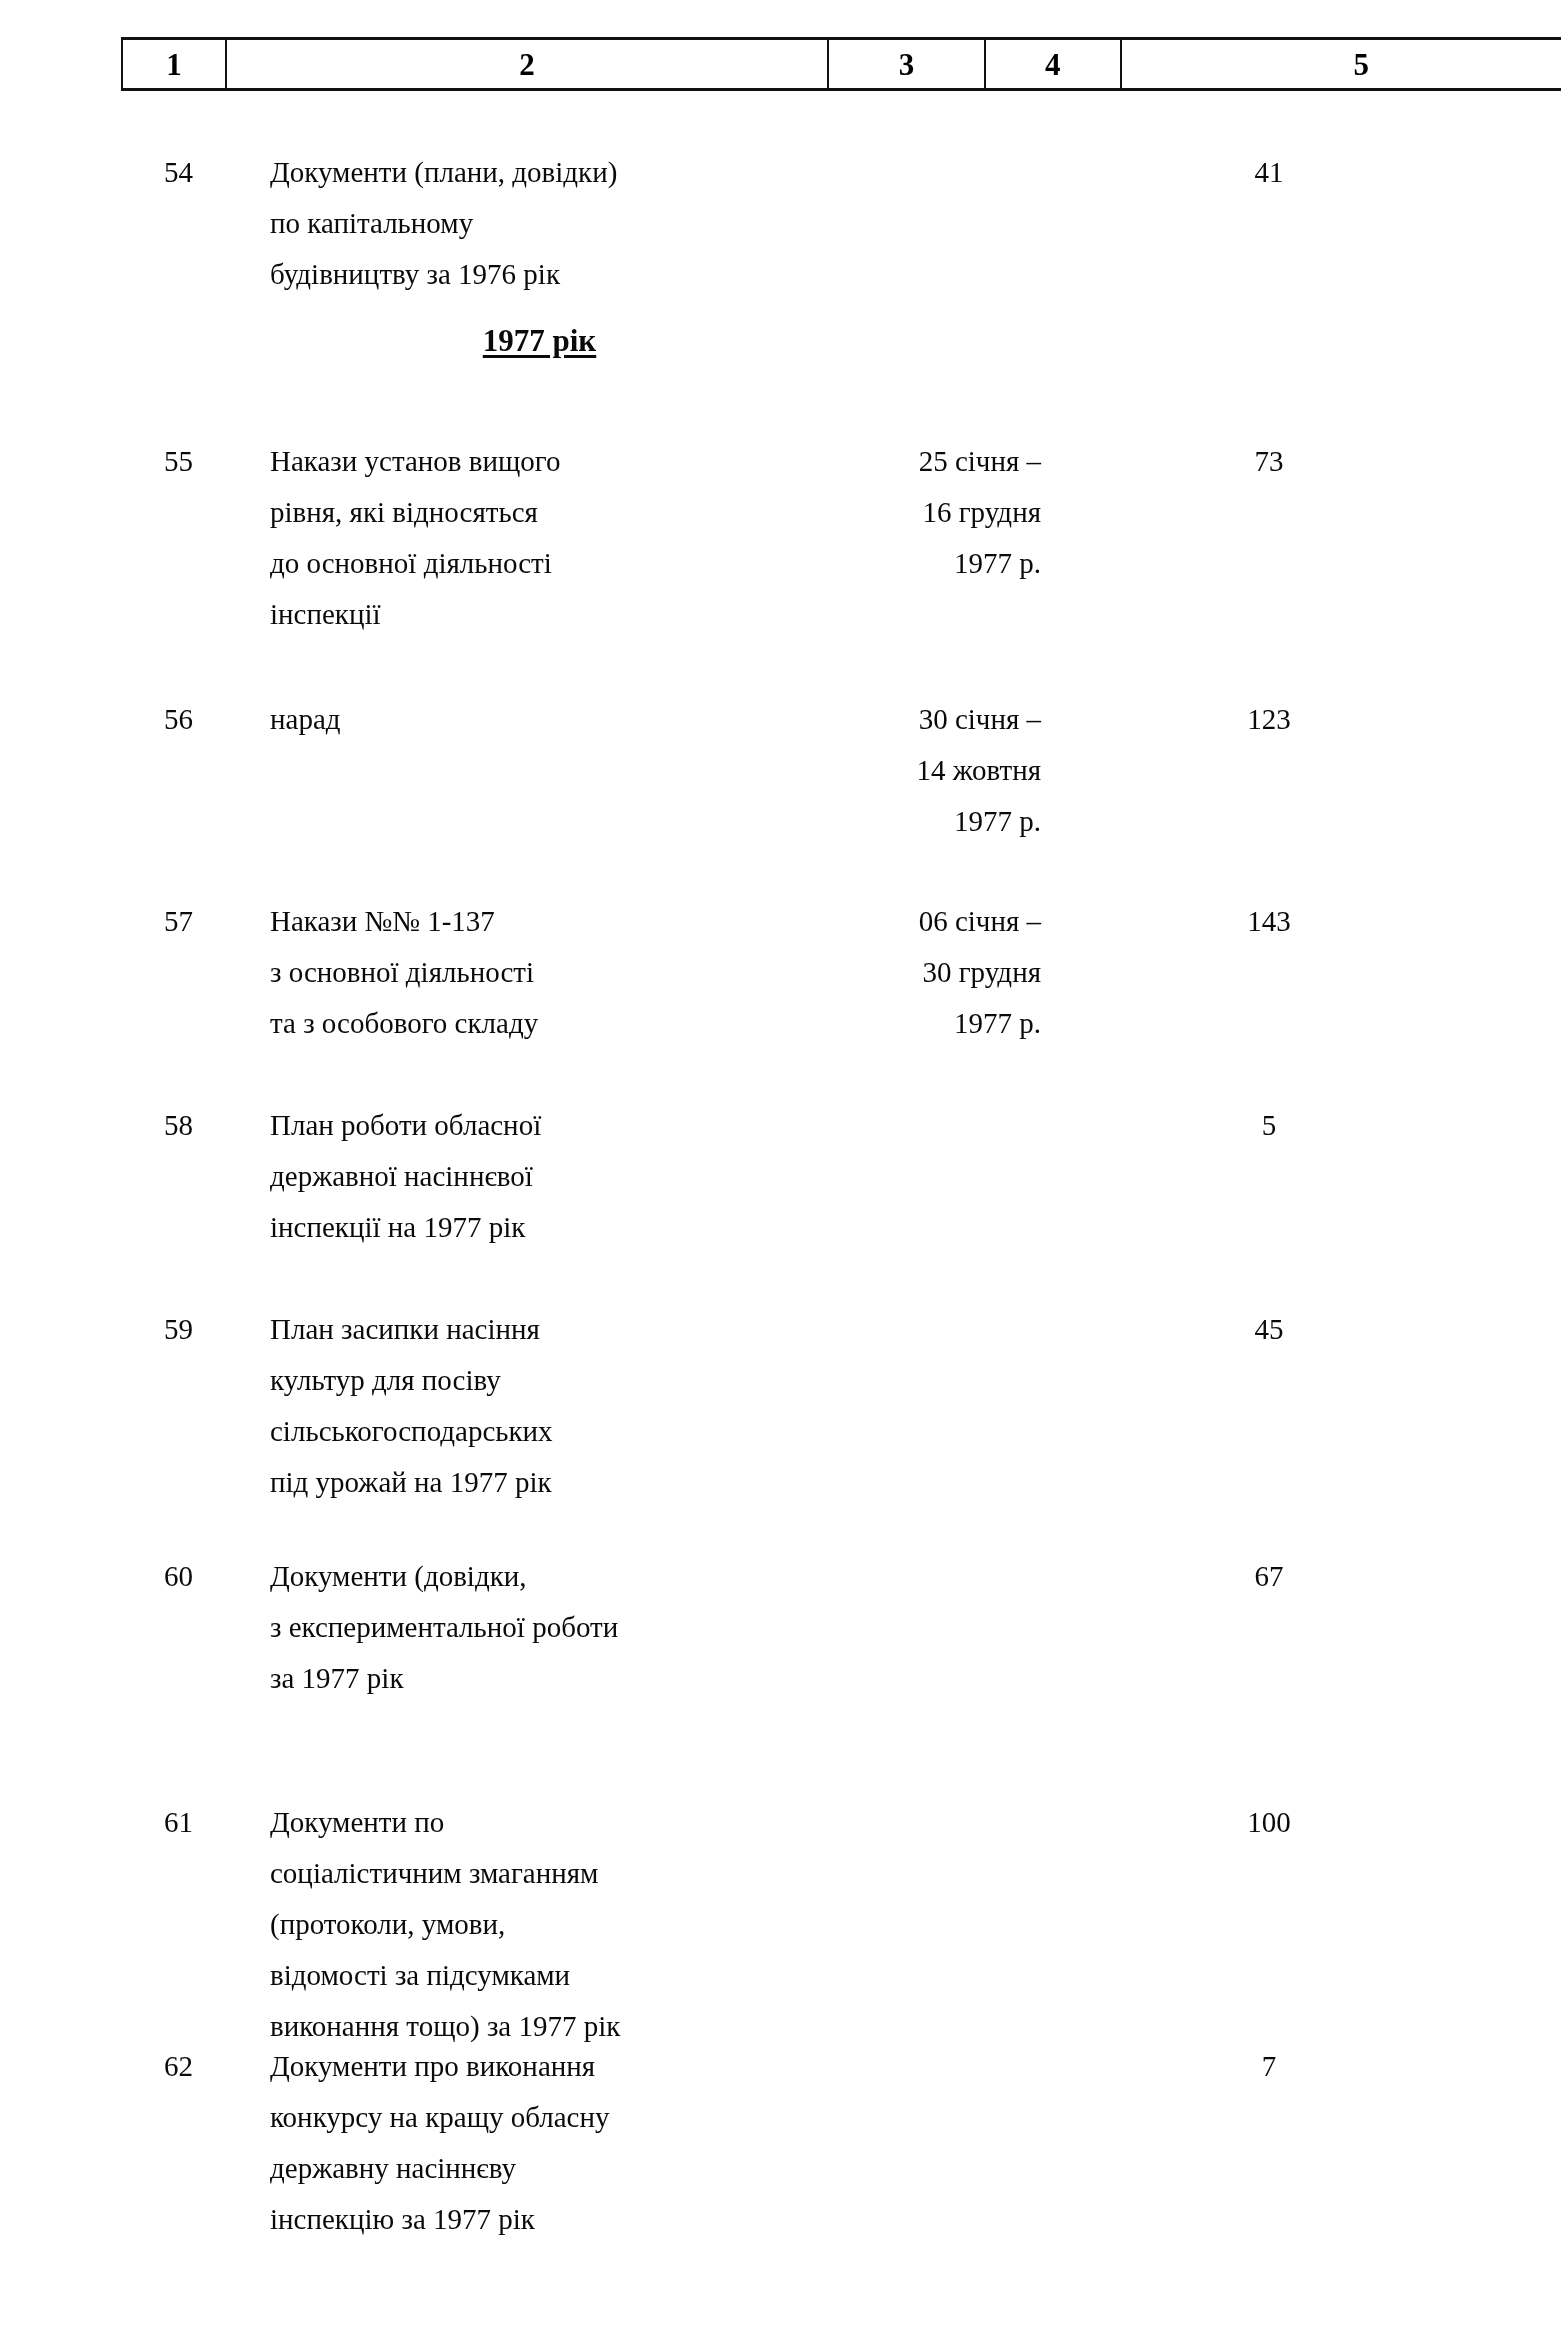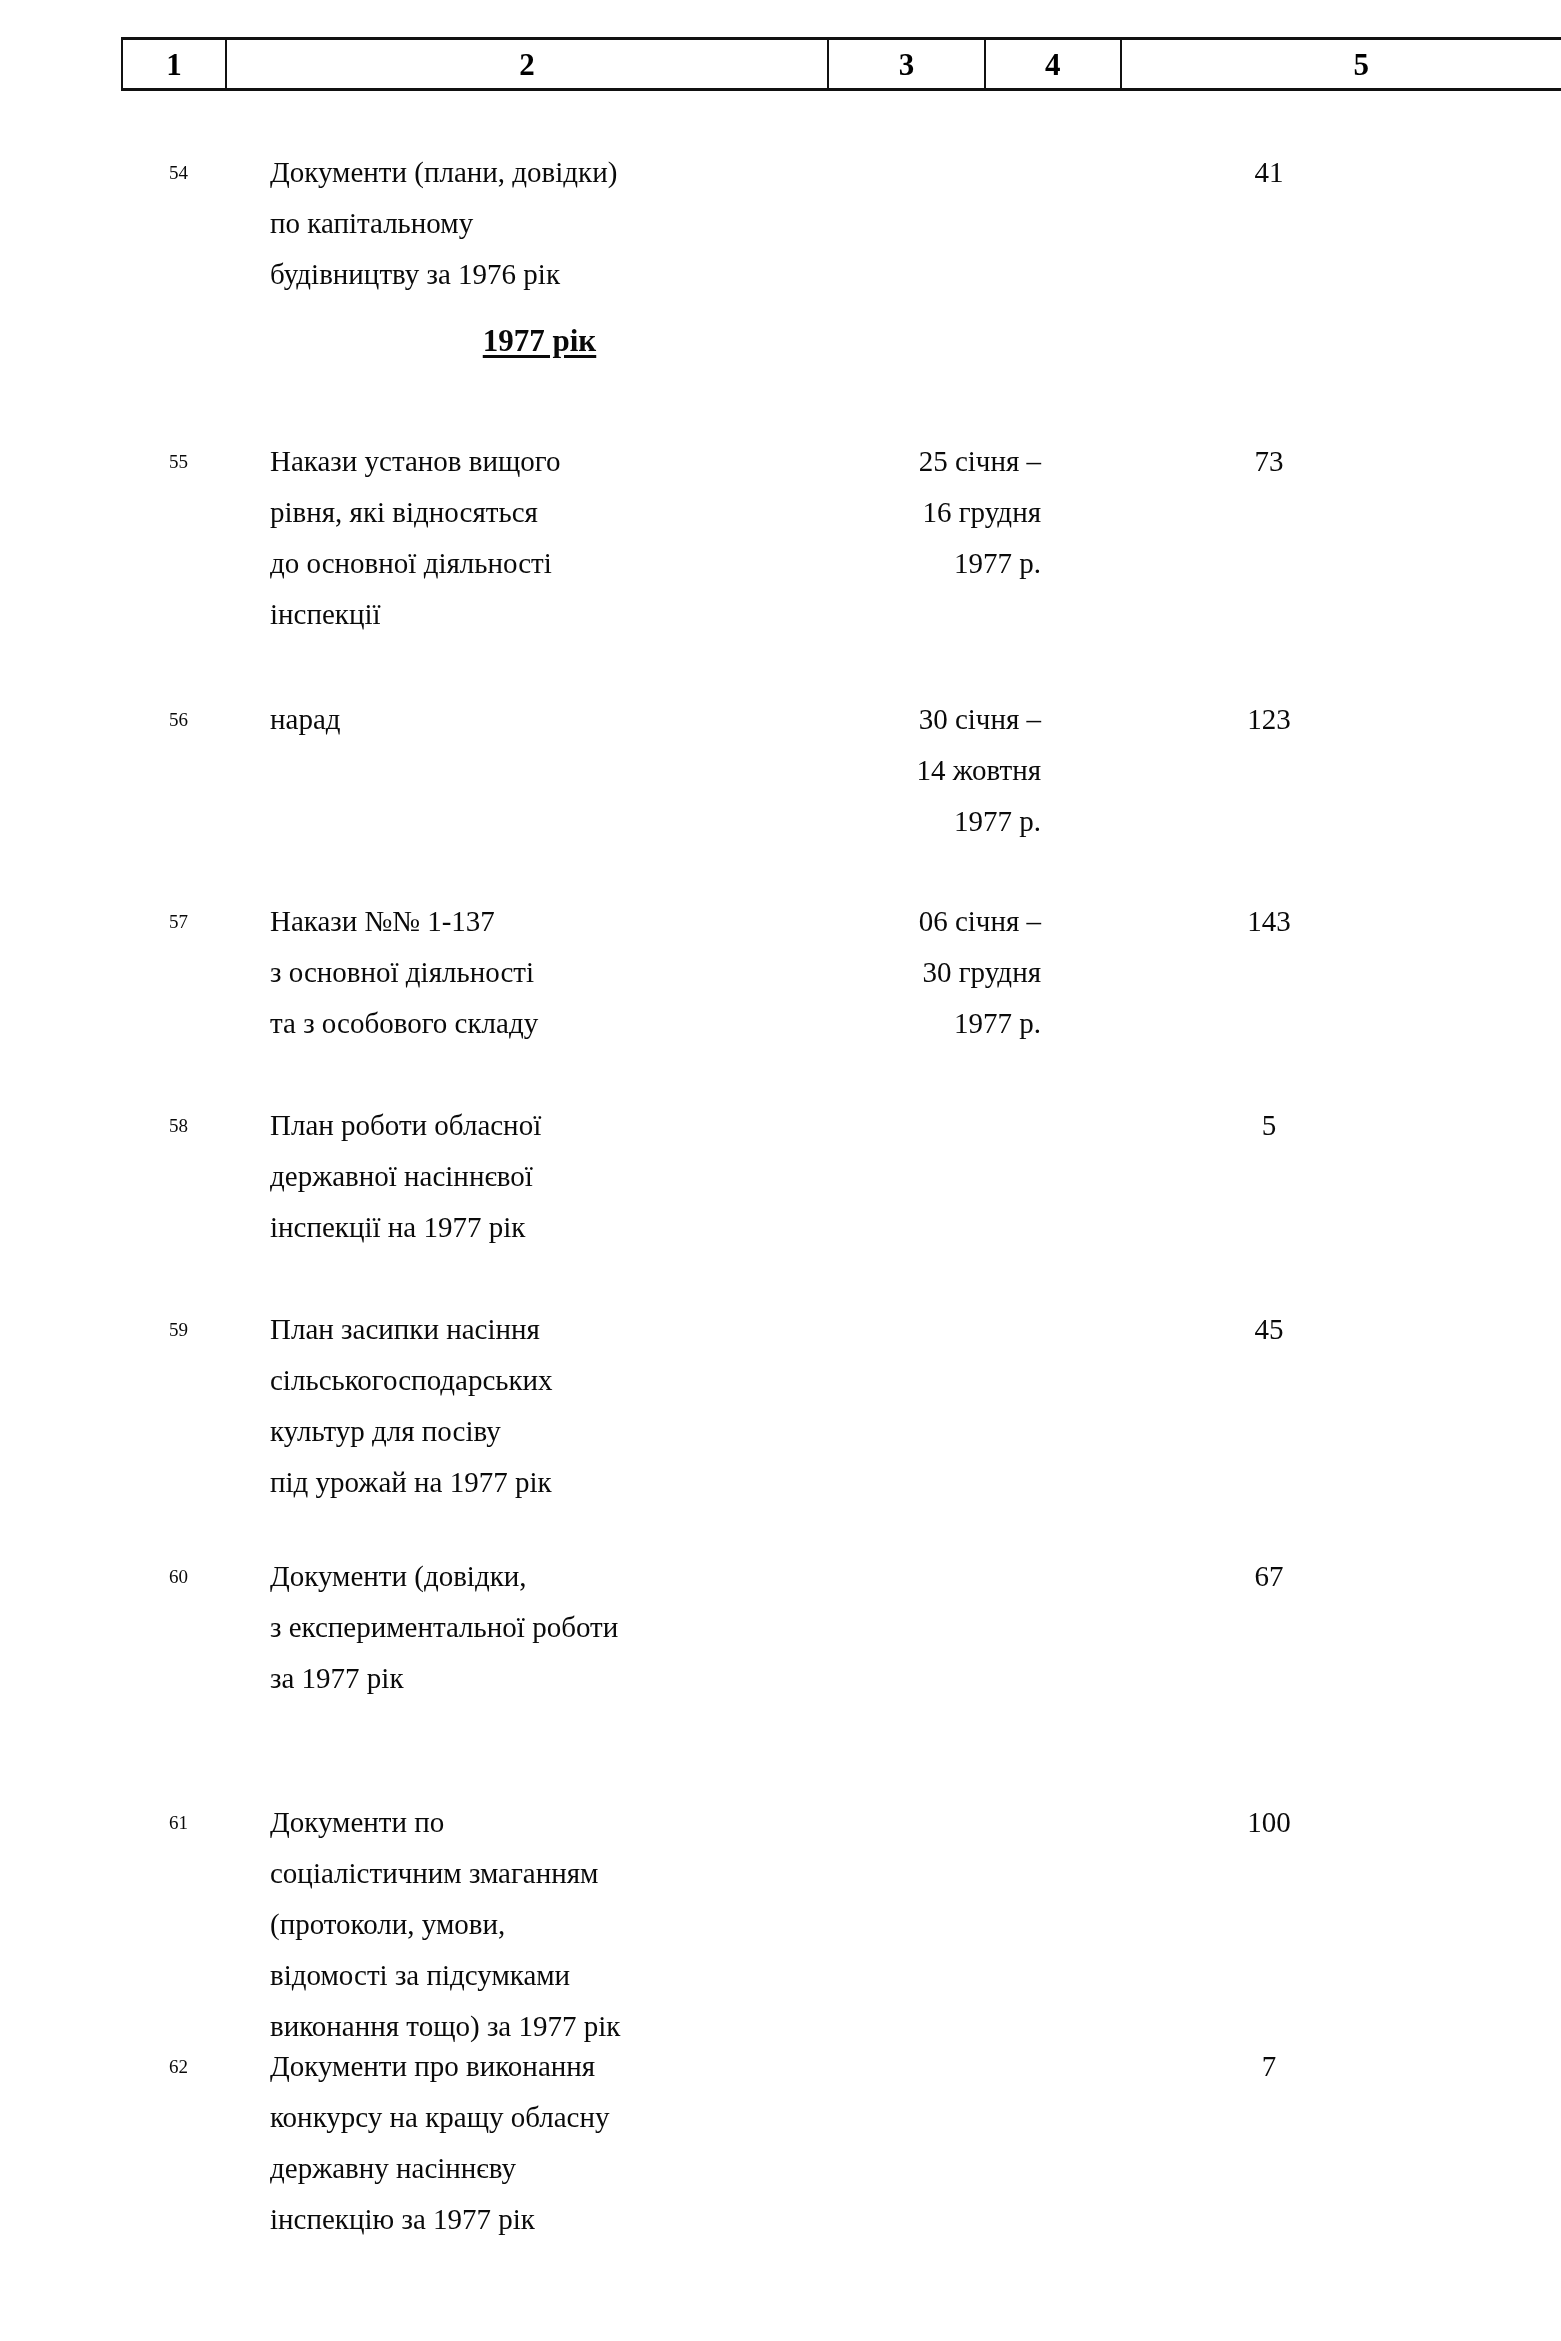--- a/index.html
+++ b/index.html
@@ -59,21 +59,21 @@
   .row {
     position: absolute;
     left: 0;
     width: 1561px;
   }
   .cell-num {
     position: absolute;
     left: 138px;
     width: 81px;
     text-align: center;
-    font-size: 19px;
+    font-size: 29px;
     line-height: 51px;
   }
   .cell-title {
     position: absolute;
     left: 270px;
     width: 537px;
     font-size: 29px;
     line-height: 51px;
     text-align: left;
   }
@@ -181,22 +181,22 @@
           <span class="line">План роботи обласної</span>
           <span class="line">державної насіннєвої</span>
           <span class="line">інспекції на 1977 рік</span>
         </div>
         <div class="cell-count">5</div>
       </div>
       <div class="row" style="top: 1304px;">
         <div class="cell-num">59</div>
         <div class="cell-title">
           <span class="line">План засипки насіння</span>
+          <span class="line">культур для посіву</span>
           <span class="line">сільськогосподарських</span>
-          <span class="line">культур для посіву</span>
           <span class="line">під урожай на 1977 рік</span>
         </div>
         <div class="cell-count">45</div>
       </div>
       <div class="row" style="top: 1551px;">
         <div class="cell-num">60</div>
         <div class="cell-title">
           <span class="line">Документи (довідки,</span>
           <span class="line">з експериментальної роботи</span>
           <span class="line">за 1977 рік</span>

